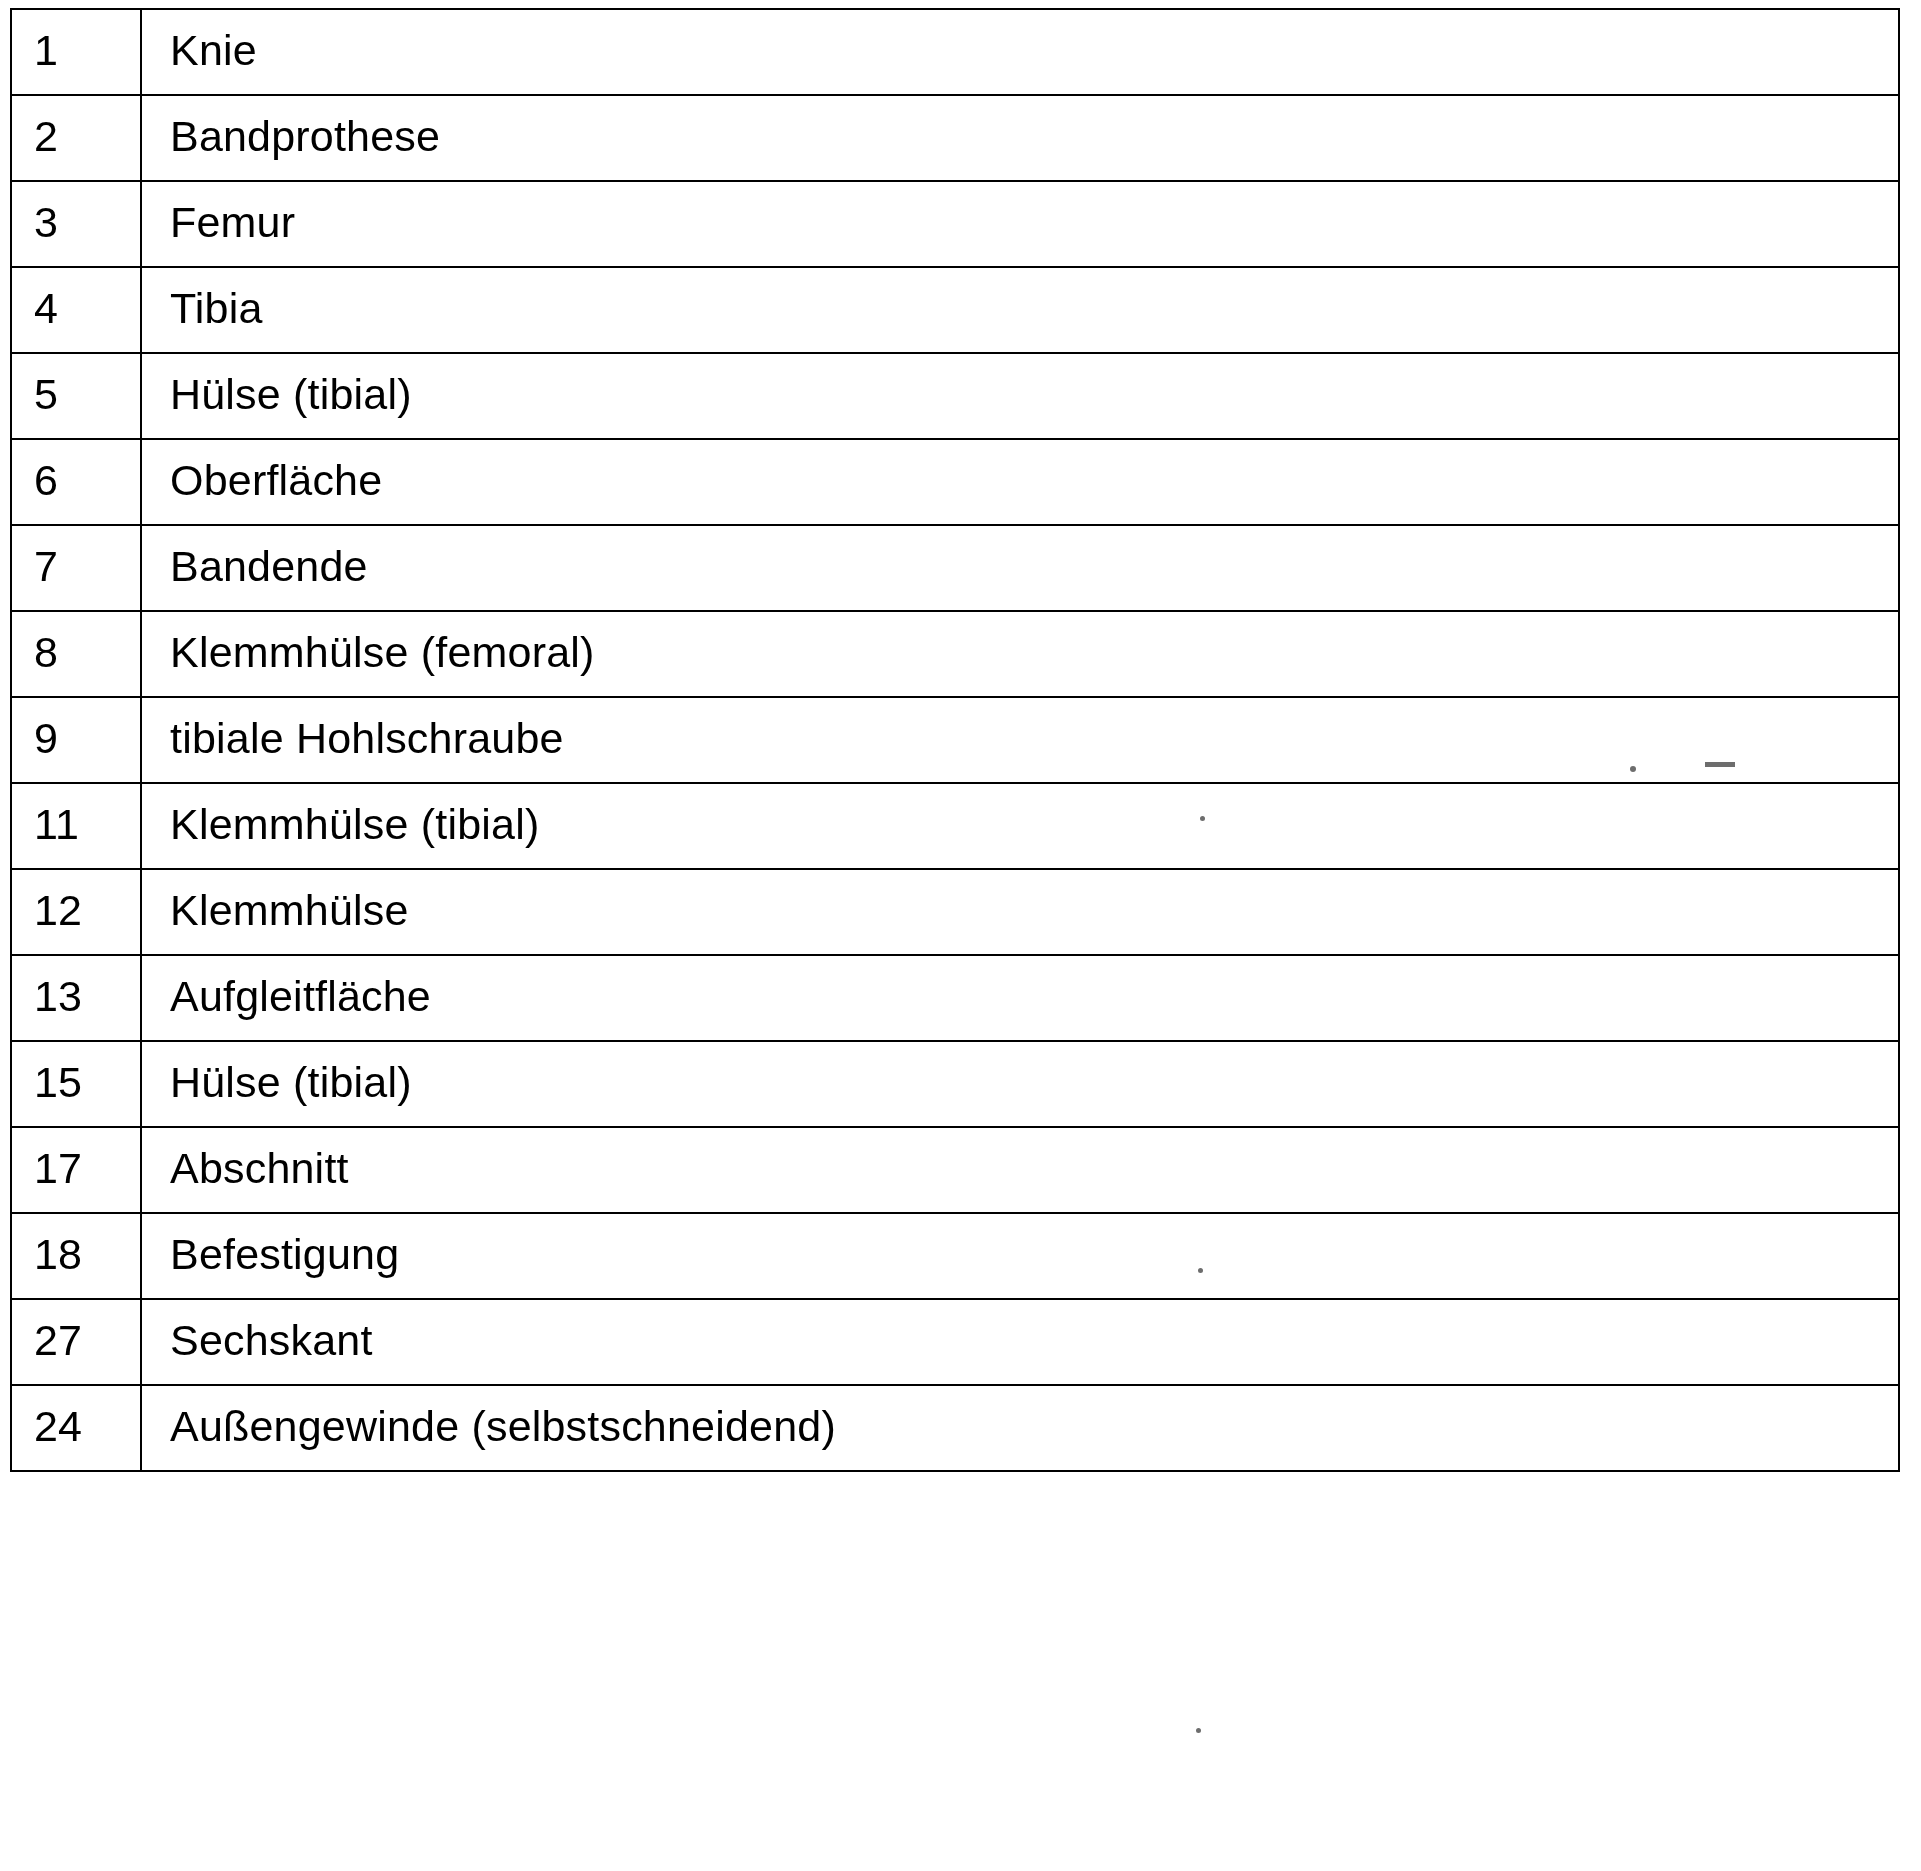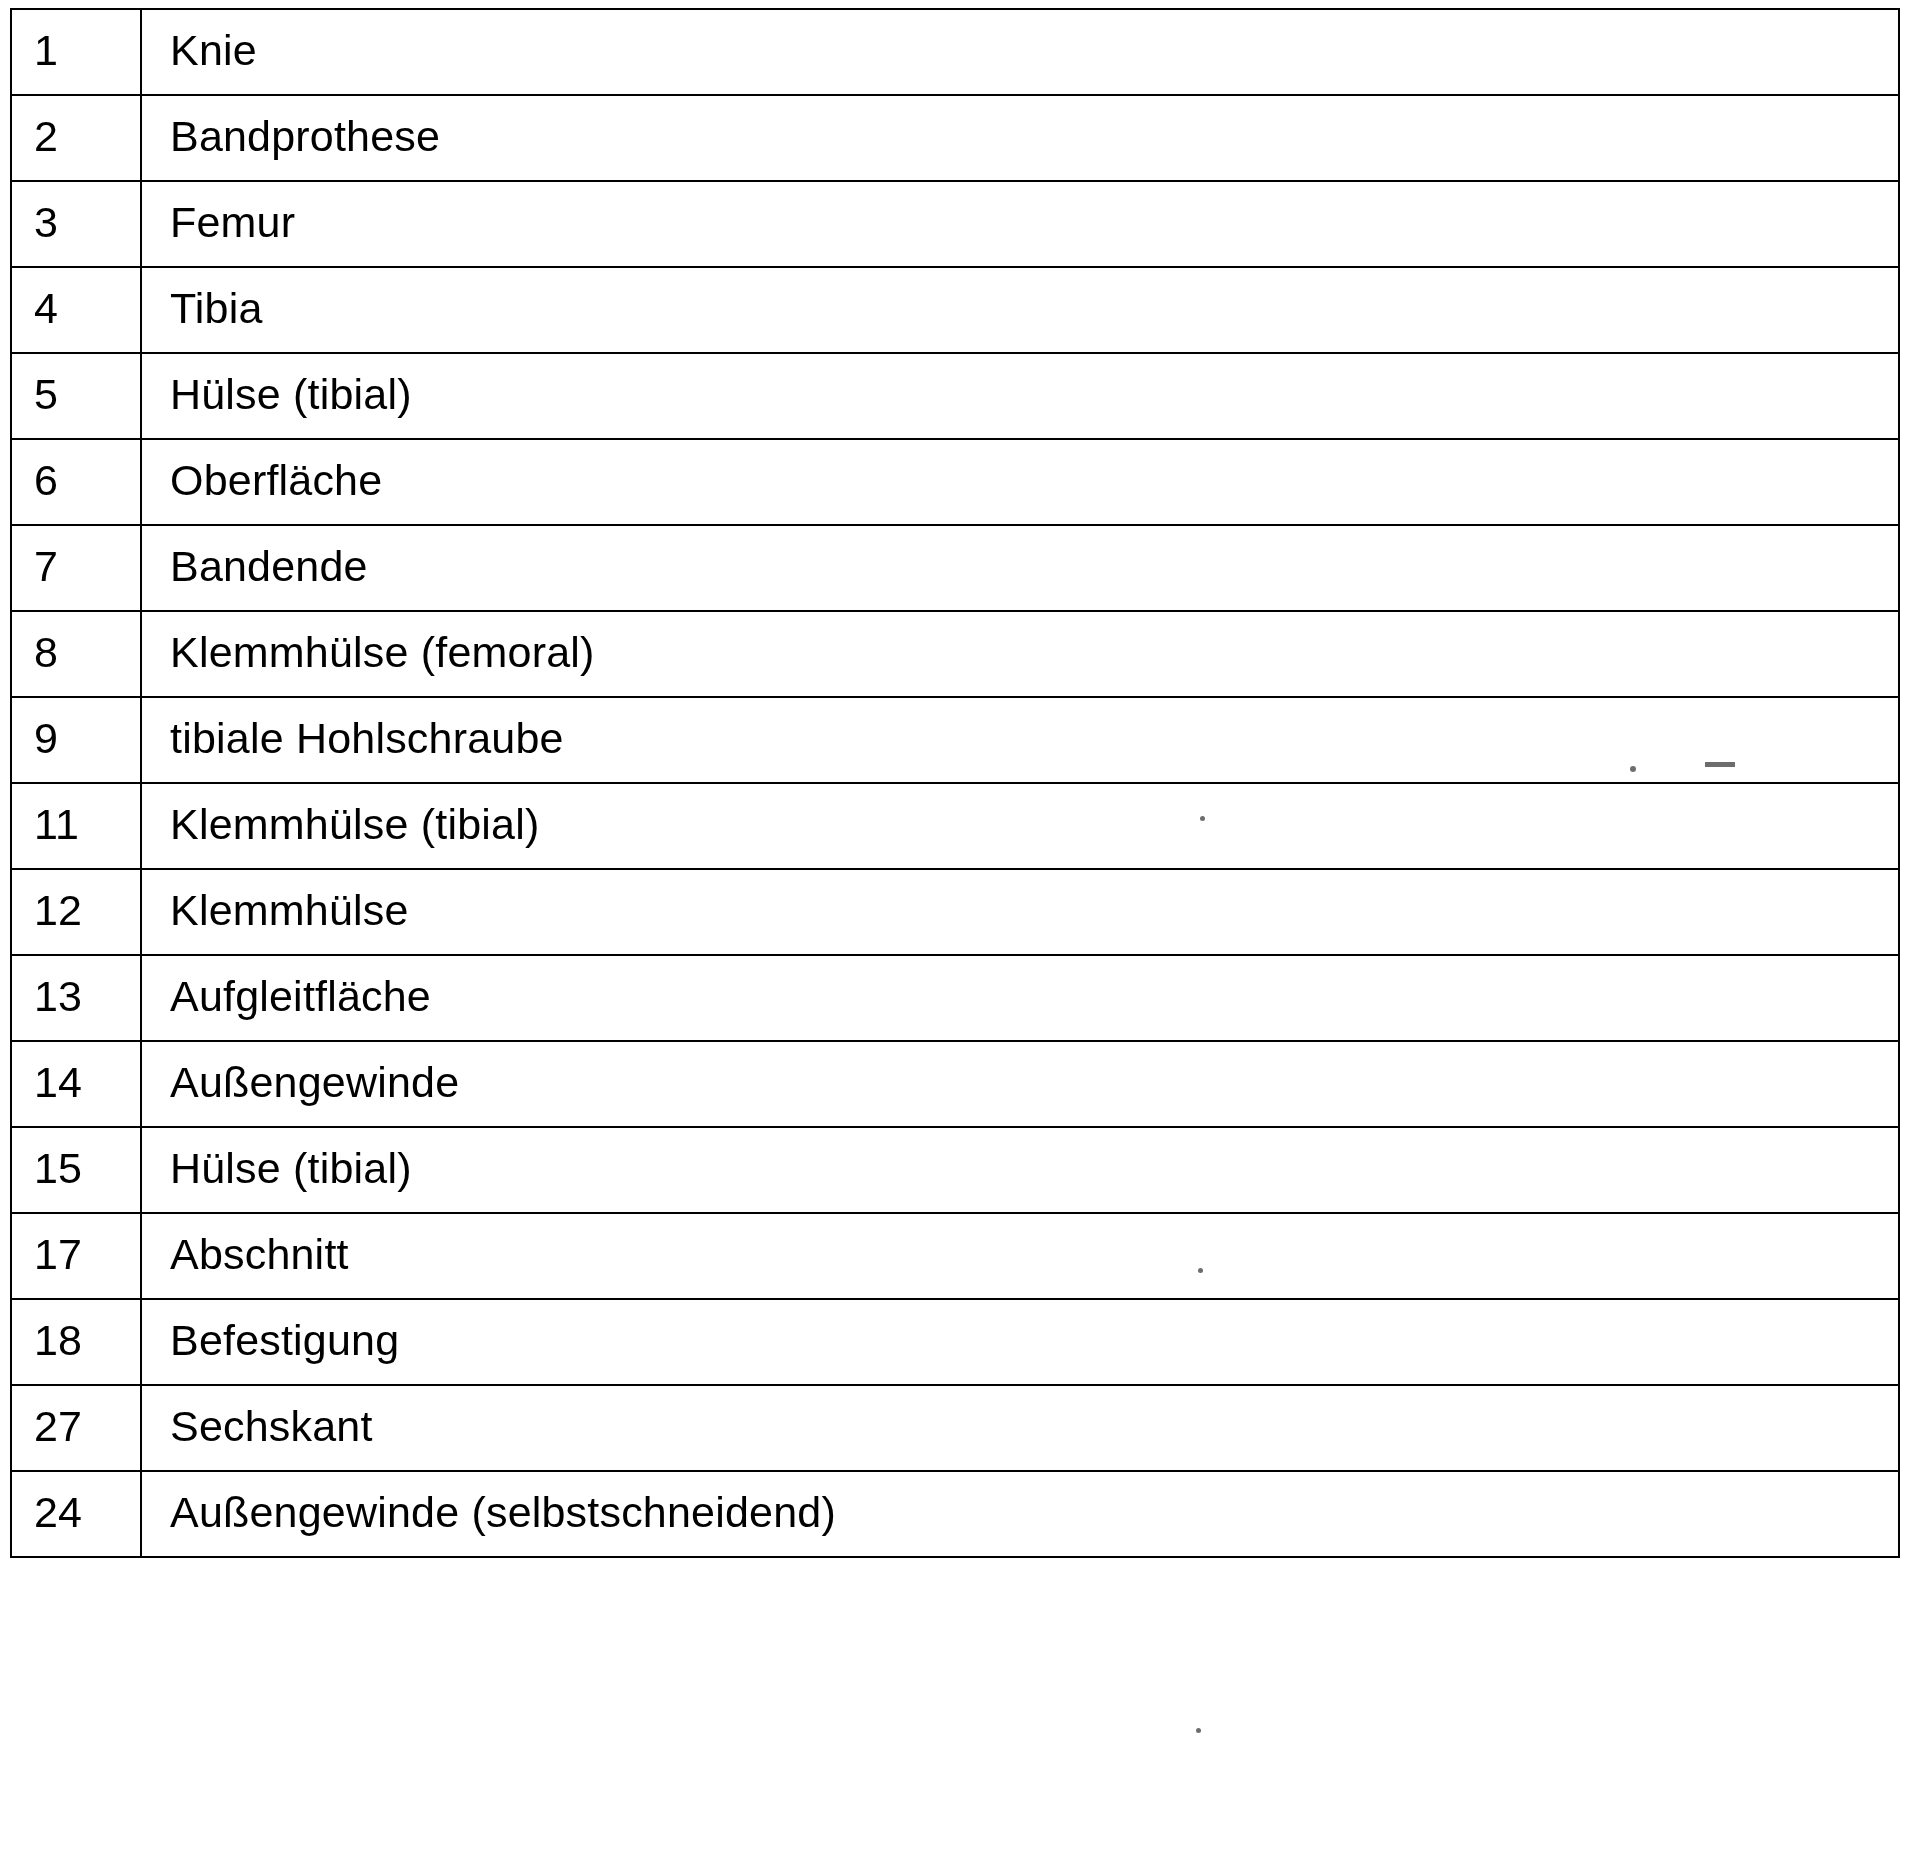--- a/index.html
+++ b/index.html
@@ -175,28 +175,20 @@
       <tr>
         <td class="col-num">
             <span class="cell-inner num">13</span>
           </td>
         <td class="col-label">
             <span class="cell-inner label">Aufgleitfläche</span>
           </td>
       </tr>
       <tr>
         <td class="col-num">
-            <span class="cell-inner num">14</span>
-          </td>
-        <td class="col-label">
-            <span class="cell-inner label">Außengewinde</span>
-          </td>
-      </tr>
-      <tr>
-        <td class="col-num">
             <span class="cell-inner num">15</span>
           </td>
         <td class="col-label">
             <span class="cell-inner label">Hülse (tibial)</span>
           </td>
       </tr>
       <tr>
         <td class="col-num">
             <span class="cell-inner num">17</span>
           </td>

